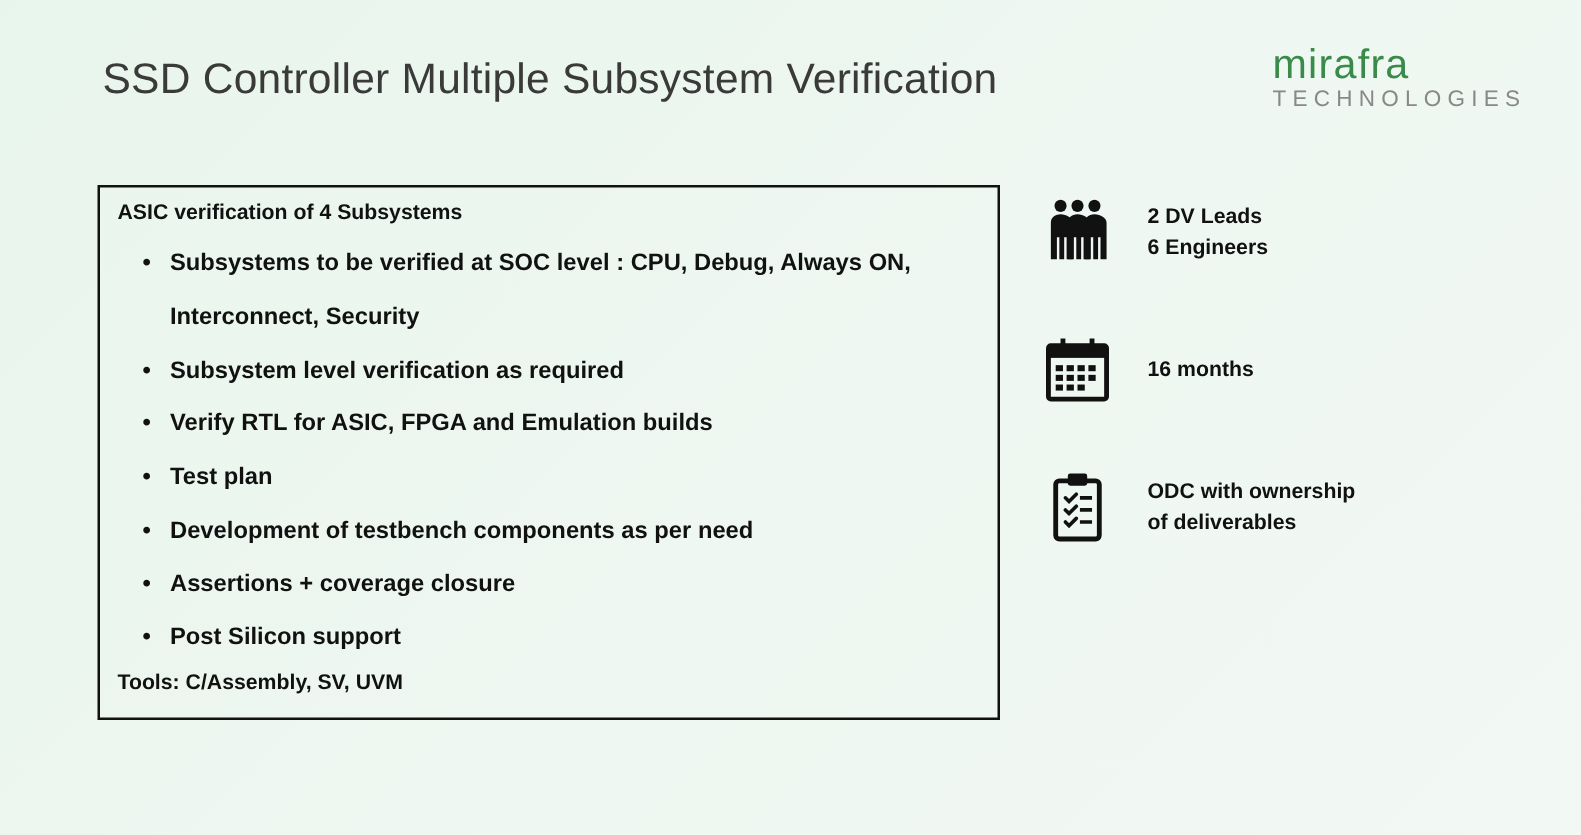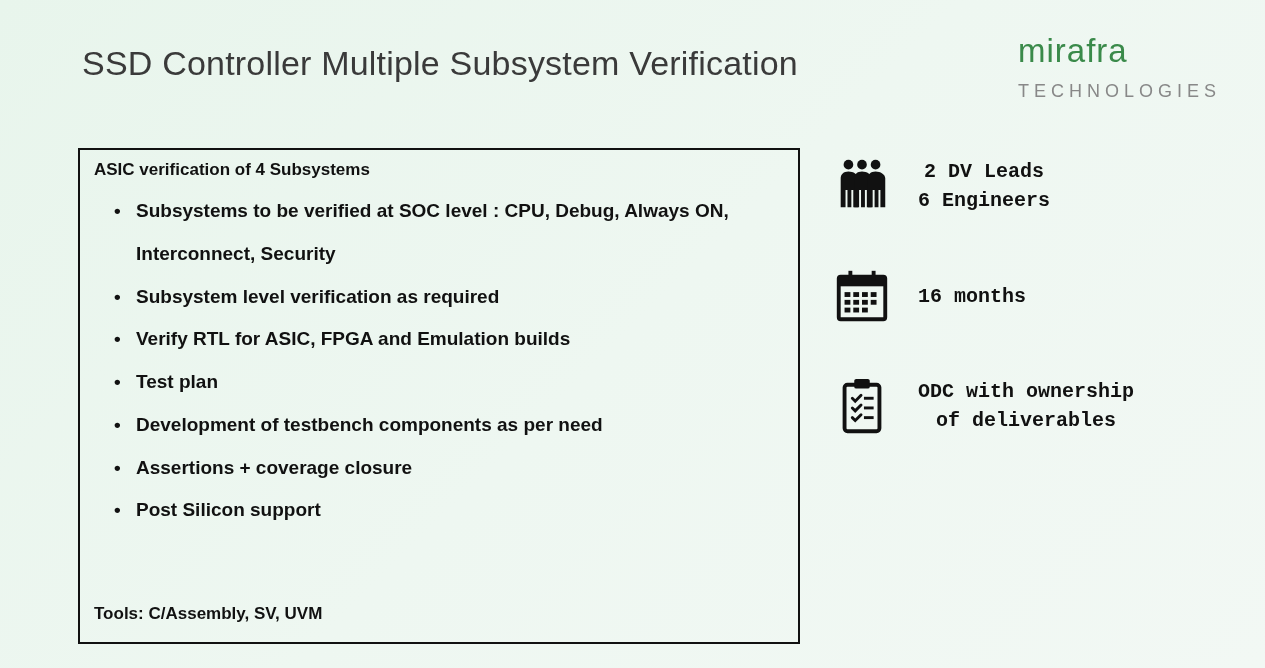--- a/index.html
+++ b/index.html
@@ -29,28 +29,28 @@
     font-weight: 400;
     color: #3a8a4a;
     letter-spacing: 1px;
     line-height: 1;
   }
   .logo-sub {
     font-size: 18px;
     font-weight: 400;
     color: #888;
     letter-spacing: 5px;
-    margin-top: 14px;
+    margin-top: 2px;
   }
   .content-box {
     position: absolute;
     top: 148px;
     left: 78px;
     width: 722px;
-    height: 496px;
+    height: 428px;
     border: 2px solid #111;
     padding: 10px 14px 14px 14px;
     font-family: "Arial Narrow", Arial, sans-serif;
   }
   .box-heading {
     font-size: 17px;
     font-weight: 700;
     color: #111;
     margin-bottom: 10px;
     font-stretch: condensed;
@@ -98,27 +98,26 @@
   .side-icon {
     width: 68px;
     height: 68px;
     flex-shrink: 0;
     display: flex;
     align-items: center;
     justify-content: center;
   }
   .side-icon svg { width: 62px; height: 62px; }
   .side-text {
-    font-family: Liberation Mono, monospace;
-    font-size: 20px;
+    font-family: Liberation Sans, sans-serif;
+    font-size: 17px;
     font-weight: 700;
     color: #111;
     line-height: 1.45;
     font-stretch: condensed;
-    text-align: center;
   }
 </style>
 </head>
 <body>
 
 <div class="title">SSD Controller Multiple Subsystem Verification</div>
 
 <div class="logo">
   <div class="logo-main">mirafra</div>
   <div class="logo-sub">TECHNOLOGIES</div>

